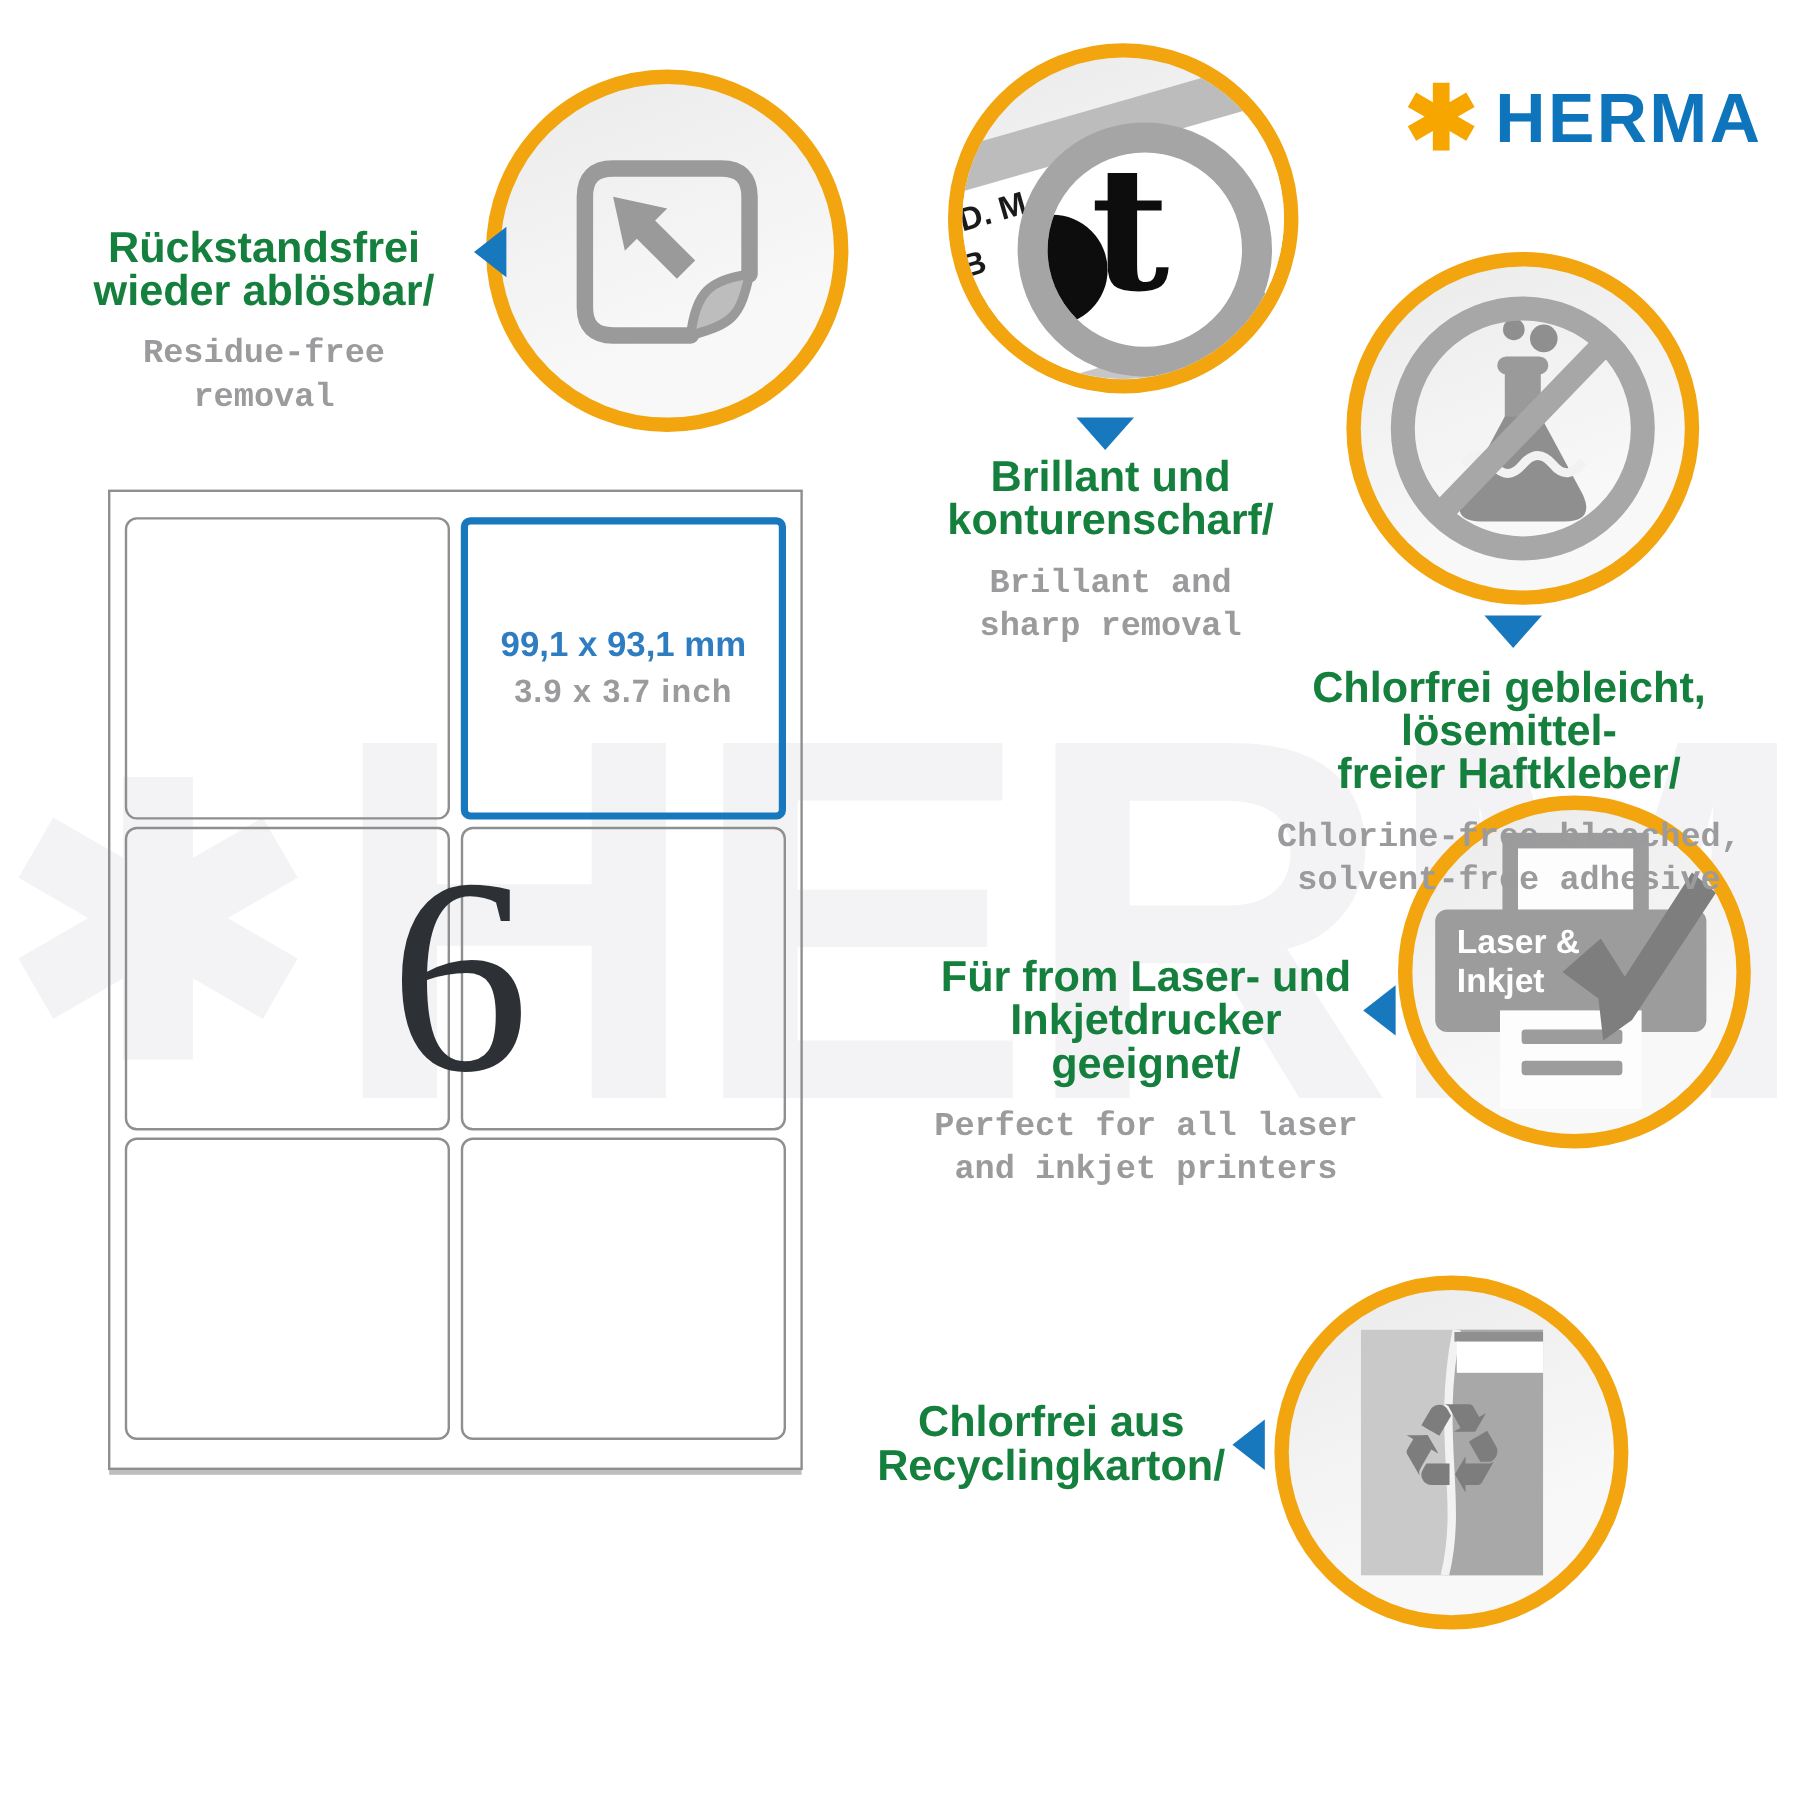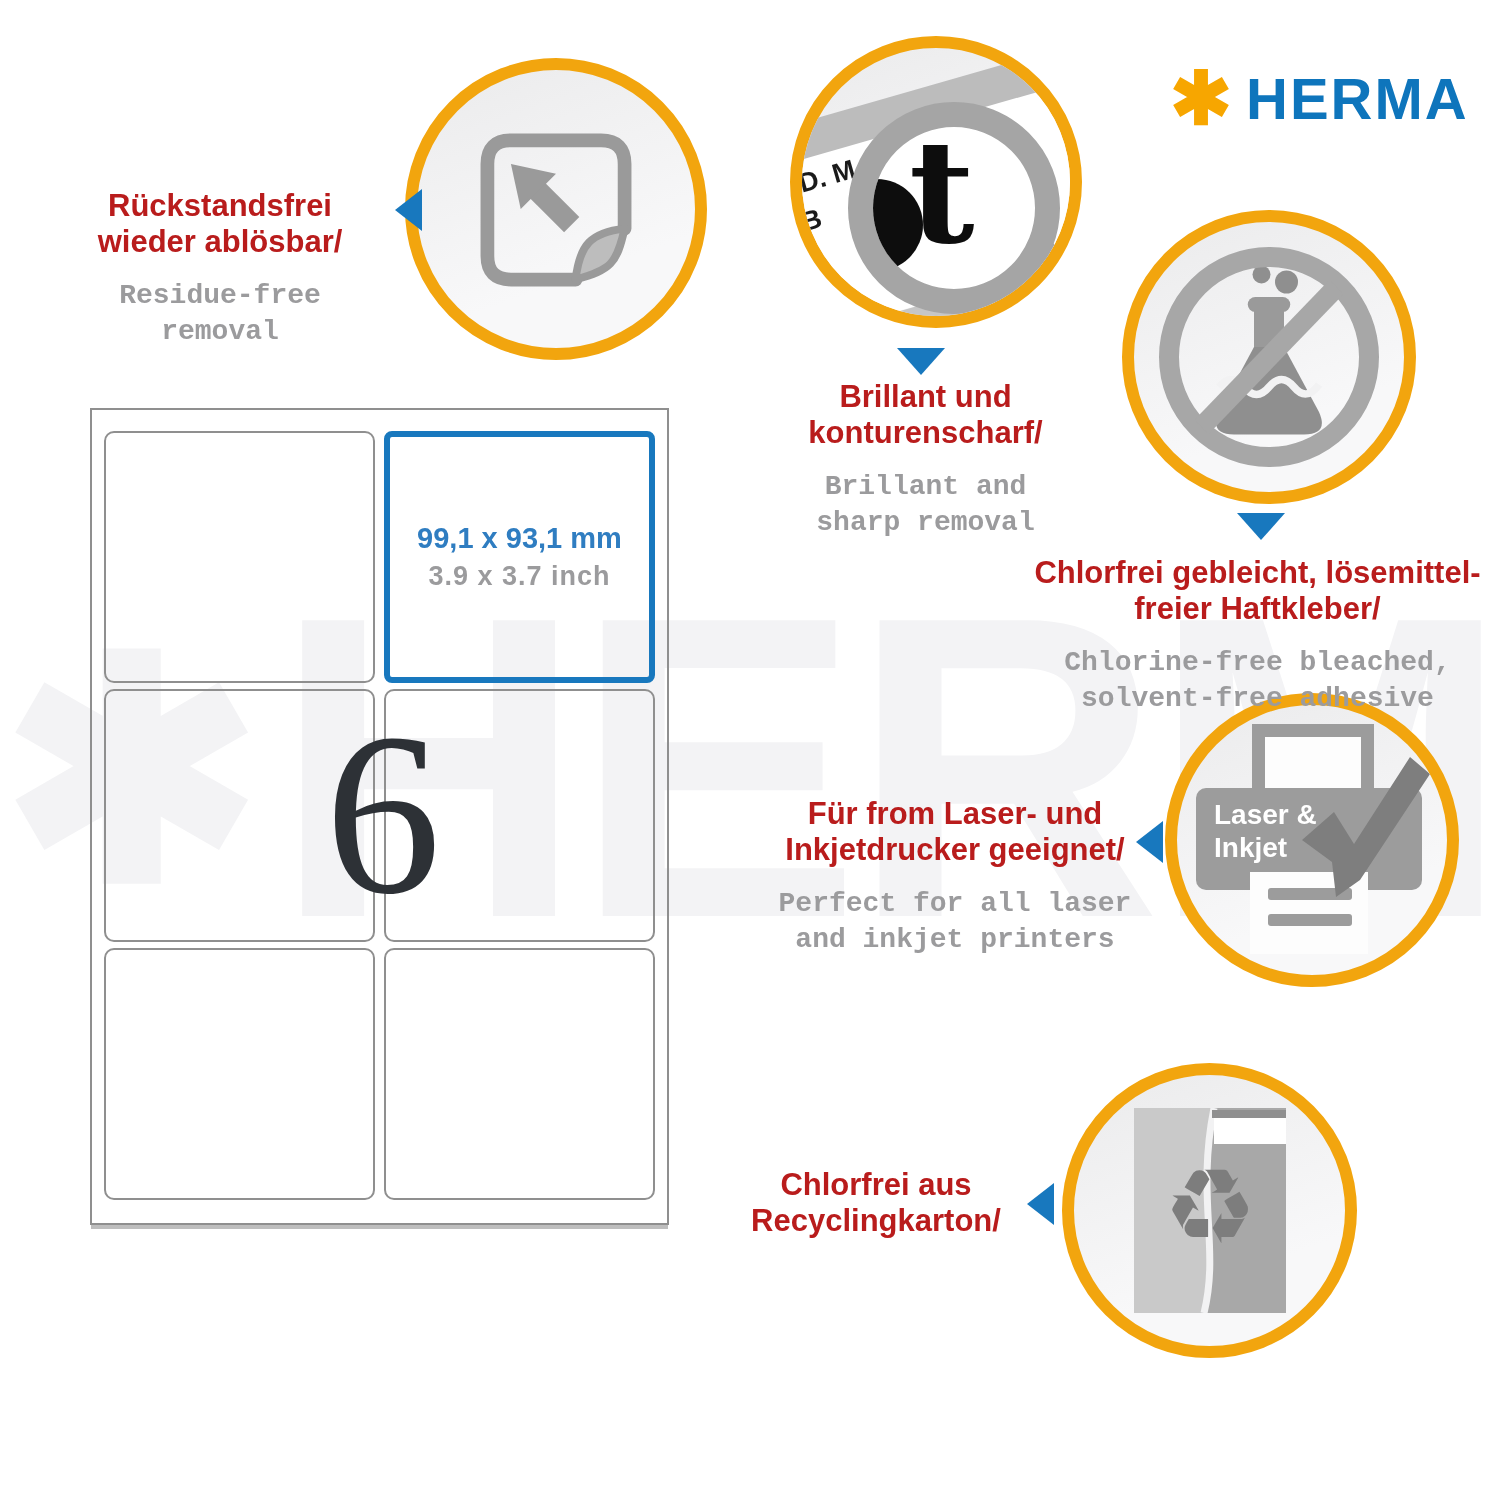--- a/index.html
+++ b/index.html
@@ -40,21 +40,21 @@
   
   .feat-circle{
     position:absolute;z-index:4;border-radius:50%;box-sizing:border-box;
     border:12px solid #F2A50E;
     background:linear-gradient(160deg,#ebebec 0%,#f8f8f9 70%);
     overflow:hidden;display:flex;align-items:center;justify-content:center;
   }
   .c1{left:405px;top:58px;width:302px;height:302px;}
   .c2{left:790px;top:36px;width:292px;height:292px;}
   .c3{left:1122px;top:210px;width:294px;height:294px;}
-  .c4{left:1165px;top:693px;width:294px;height:294px;}
+  .c4{left:1165px;top:663px;width:294px;height:294px;}
   .c5{left:1062px;top:1063px;width:295px;height:295px;}
   
   .scene{position:relative;width:100%;height:100%;}
   .band{position:absolute;background:#bcbcbc;transform:rotate(-16deg);}
   .band.top{left:-30px;top:32px;width:360px;height:40px;}
   .band.bottom{left:-40px;top:252px;width:360px;height:52px;background:#c6c6c6;}
   .addr-label{position:absolute;left:-34px;top:76px;width:340px;height:172px;background:#ffffff;transform:rotate(-16deg);}
   .addr-label span{position:absolute;font-weight:bold;color:#1a1a1a;font-size:27px;}
   .al0{left:44px;top:8px;}
   .al1{left:36px;top:46px;}
@@ -87,21 +87,21 @@
   .arrow{position:absolute;width:0;height:0;z-index:4;}
   .arrow.left{border-top:21px solid transparent;border-bottom:21px solid transparent;border-right:27px solid #1878BE;}
   .arrow.down{border-left:24px solid transparent;border-right:24px solid transparent;border-top:27px solid #1878BE;}
   .a1{left:395px;top:189px;}
   .a2{left:897px;top:348px;}
   .a3{left:1237px;top:513px;}
   .a4{left:1136px;top:821px;}
   .a5{left:1027px;top:1183px;}
   
   .feat-text{position:absolute;z-index:4;text-align:center;font-weight:bold;white-space:pre-line;}
-  .feat-text .de{color:#b91c1c;font-size:31px;line-height:36px;display:block;}
+  .feat-text .de{color:#15803d;font-size:36px;line-height:36px;display:block;}
   .feat-text .en{color:#9B9B9D;font-size:28px;line-height:36px;display:block;font-family:Liberation Mono, monospace;}
   .t1{left:55px;top:170px;width:330px;}
   .t2{left:758px;top:361px;width:335px;}
   .t3{left:1005px;top:537px;width:505px;}
   .t4{left:763px;top:778px;width:384px;}
   .t5{left:700px;top:1149px;width:352px;}
   
   .logo{position:absolute;left:1170px;top:62px;z-index:5;display:flex;align-items:center;gap:14px;}
   .logo-ast{color:#F7A600;font-size:74px;line-height:1;font-weight:bold;}
   .logo-text{color:#0E75BC;font-size:58px;font-weight:bold;letter-spacing:2px;line-height:1;}

